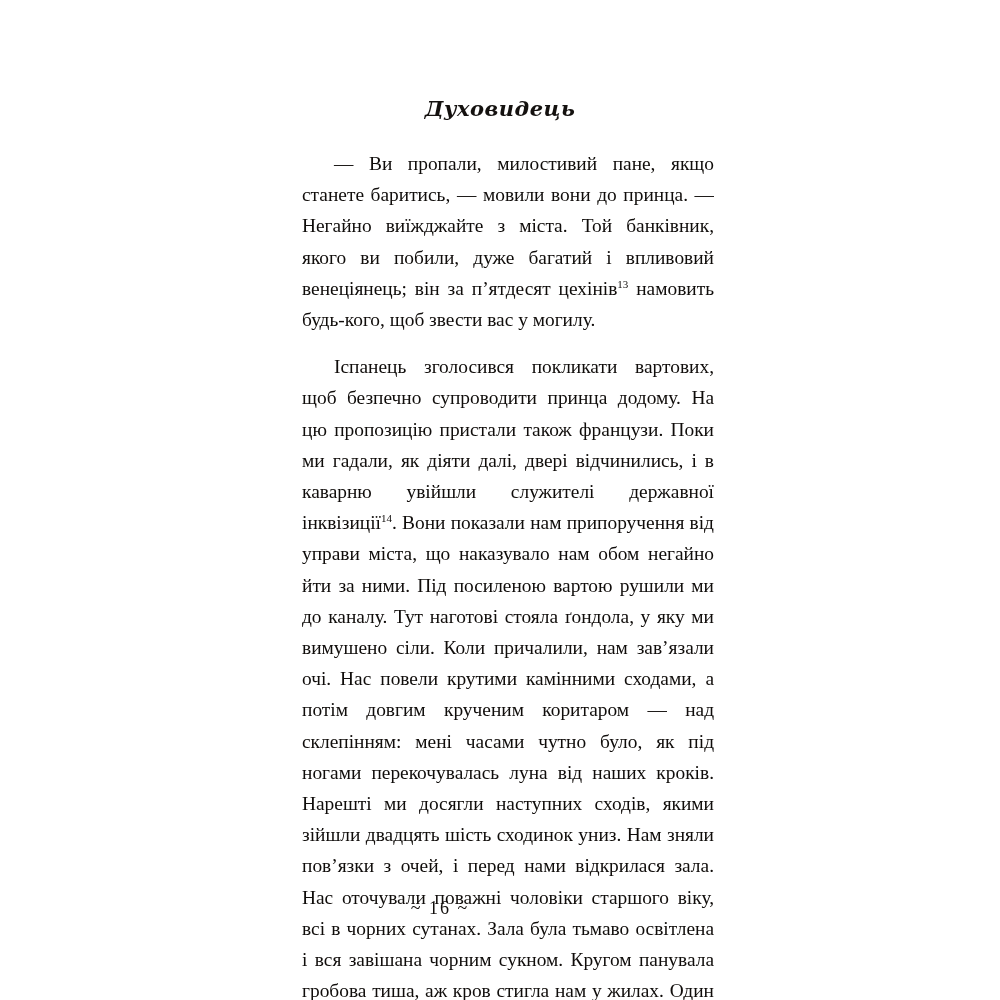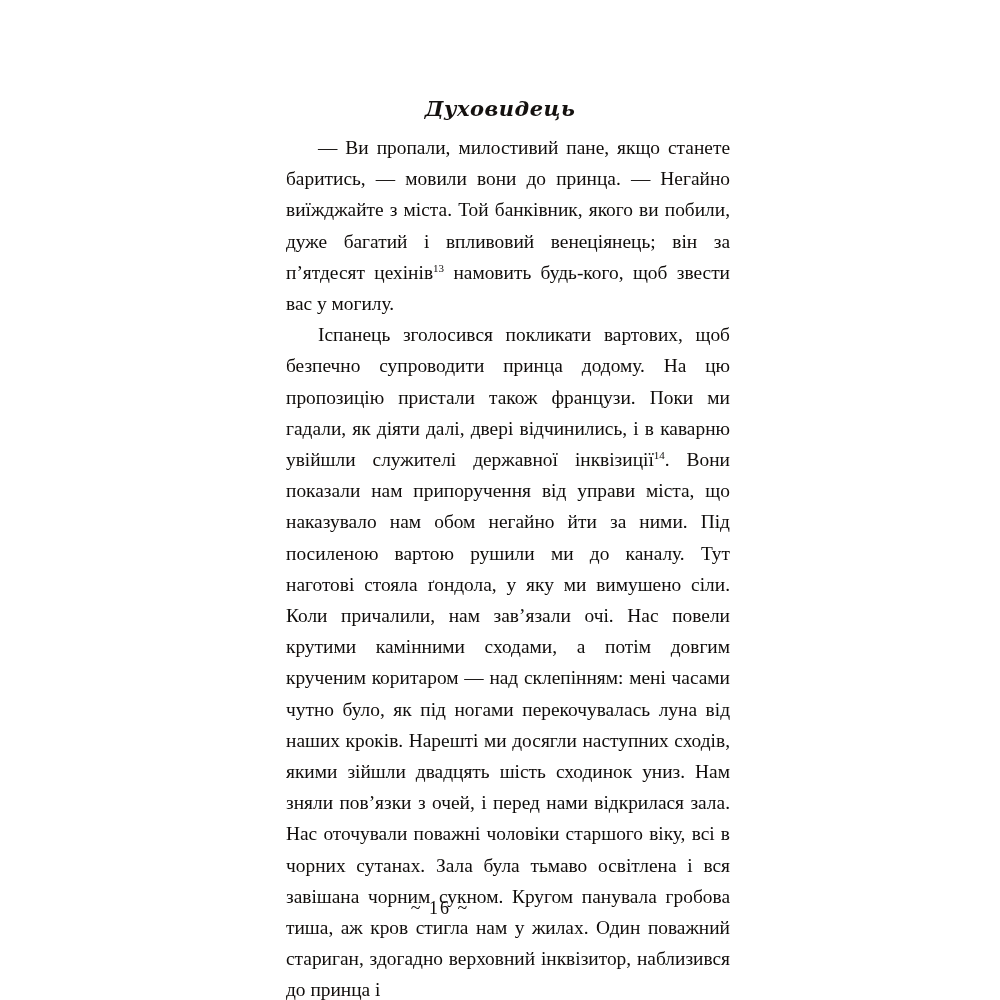--- a/index.html
+++ b/index.html
@@ -38,21 +38,21 @@
     top: 132px;
     left: 286px;
     width: 444px;
     font-size: 19.4px;
     line-height: 31.2px;
     text-align: justify;
     text-justify: inter-word;
     color: #100d0b;
   }
   .text-block p {
-    margin: 0;
+    margin: 16px;
     text-indent: 32px;
   }
   sup {
     font-size: 11px;
     vertical-align: super;
     line-height: 0;
   }
   .folio {
     position: absolute;
     top: 898px;

